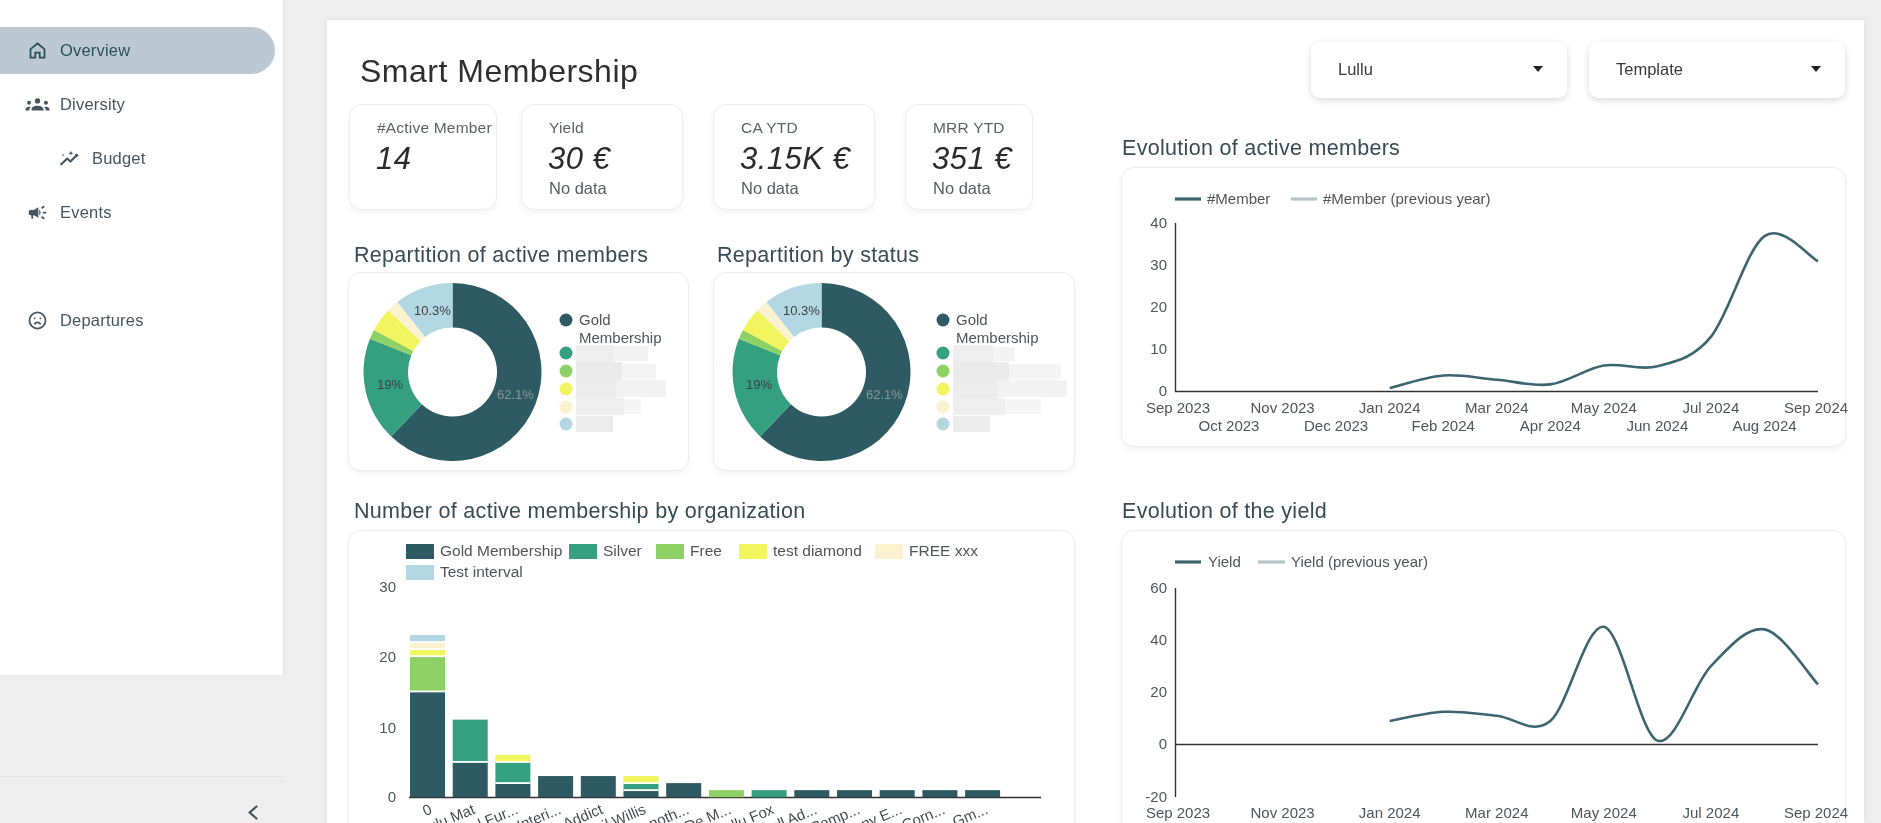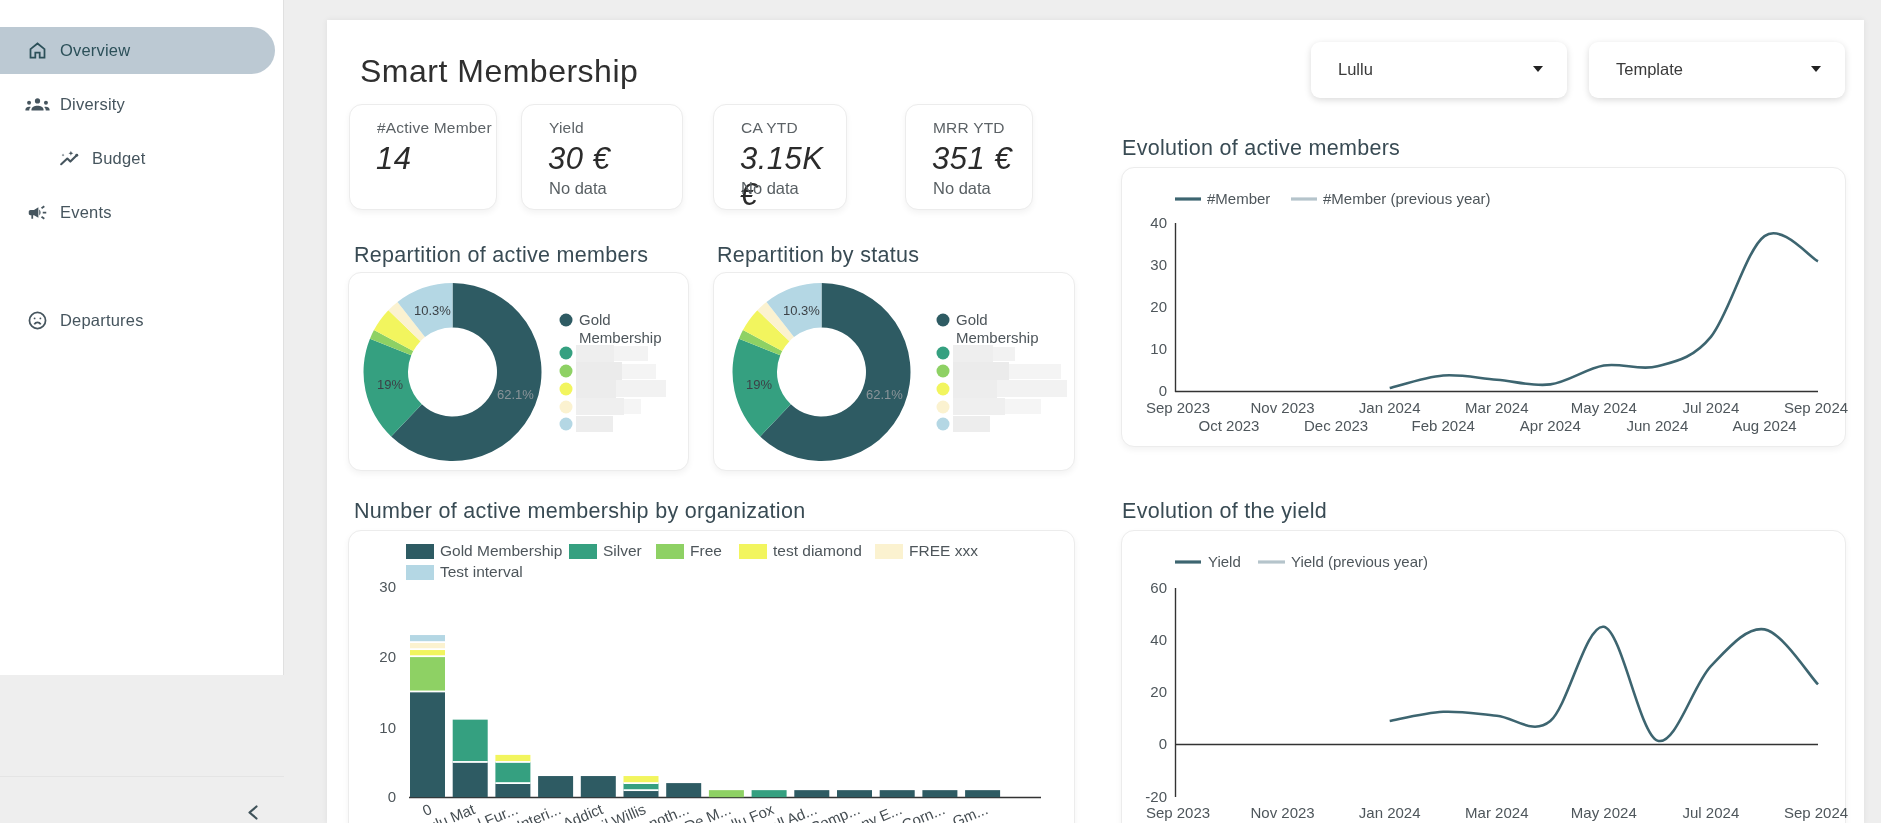--- a/index.html
+++ b/index.html
@@ -102,21 +102,21 @@
 
 <div class="card kpi" style="left:349px; top:104px; width:148px; height:106px; overflow:hidden;">
   <div class="klbl">#Active Member</div>
     <div class="kval">14</div>
 </div>
 <div class="card kpi" style="left:521px; top:104px; width:162px; height:106px;">
   <div class="klbl">Yield</div>
     <div class="kval">30 €</div>
     <div class="knod">No data</div>
 </div>
-<div class="card kpi" style="left:713px; top:104px; width:134px; height:106px;">
+<div class="card kpi" style="left:713px; top:104px; width:162px; height:106px;">
   <div class="klbl">CA YTD</div>
     <div class="kval">3.15K €</div>
     <div class="knod">No data</div>
 </div>
 <div class="card kpi" style="left:905px; top:104px; width:128px; height:106px;">
   <div class="klbl">MRR YTD</div>
     <div class="kval">351 €</div>
     <div class="knod">No data</div>
 </div>
 

